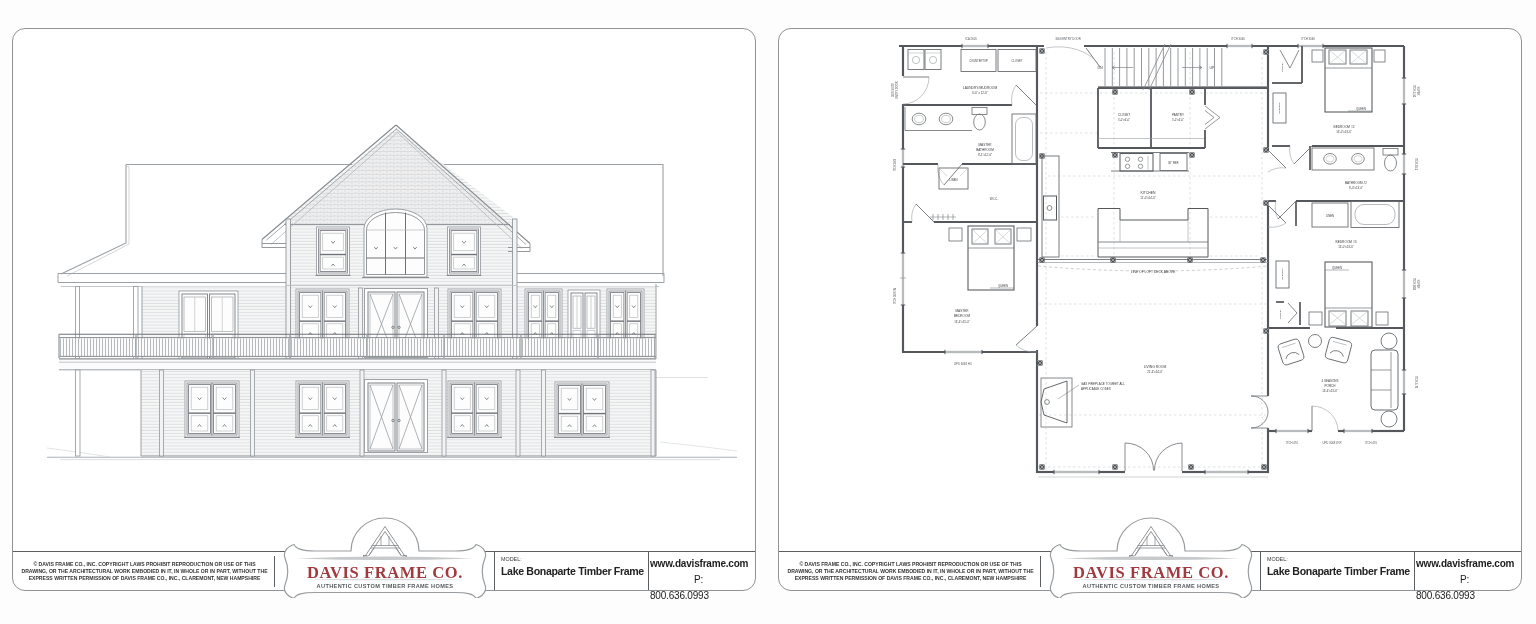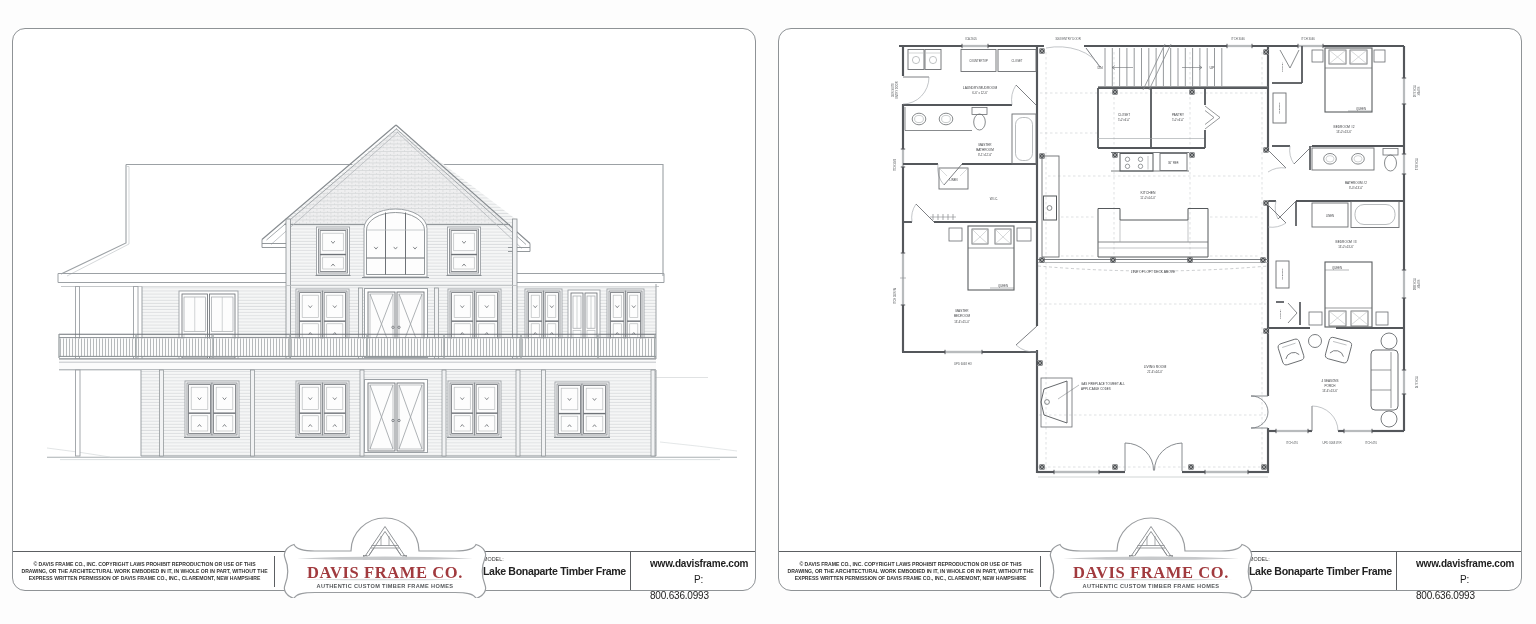--- a/index.html
+++ b/index.html
@@ -2,21 +2,21 @@
 <html><head><meta charset="utf-8"><style>
 html,body{margin:0;padding:0;background:#fdfdfd;font-family:"Liberation Sans",sans-serif;}
 #stage{position:relative;width:1536px;height:624px;overflow:hidden;background:#fdfdfd;}
 .sheet{position:absolute;top:28px;width:744px;height:563px;background:#fff;
  border:1.4px solid #8f9396;border-radius:13px;box-sizing:border-box;}
 .sheet svg{position:absolute;left:-1.4px;top:-1.4px;pointer-events:none;}
 .tbline{position:absolute;left:0;right:0;bottom:38.2px;height:0;border-top:1.1px solid #5c5f62;}
 .copy{position:absolute;left:2px;bottom:3px;width:259px;height:31px;border-right:1.1px solid #5c5f62;
  font-size:5.1px;font-weight:bold;line-height:6.9px;text-align:center;color:#333;
  display:flex;align-items:center;justify-content:center;letter-spacing:0;}
-.model{position:absolute;left:463px;bottom:0;width:155px;height:38px;border-left:1.1px solid #5c5f62;
+.model{position:absolute;left:481px;bottom:0;width:155px;height:38px;border-left:1.1px solid #5c5f62;
  border-right:1.1px solid #5c5f62;box-sizing:border-box;color:#222;}
 .mlab{font-size:5.4px;margin:3.5px 0 0 6px;color:#3a3a3a;}
 .mname{font-size:10.6px;font-weight:bold;margin:3px 0 0 6px;letter-spacing:-0.35px;white-space:nowrap;}
 .contact{position:absolute;left:637px;bottom:0;width:107px;height:38px;text-align:left;
  font-size:10px;font-weight:bold;color:#1d1d1d;line-height:16px;padding-top:4px;box-sizing:border-box;letter-spacing:-0.2px;}
 .ph{font-weight:normal;margin-left:44px;}
 </style></head><body>
 <div id="stage">
 
 <div class="sheet" style="left:12px">

